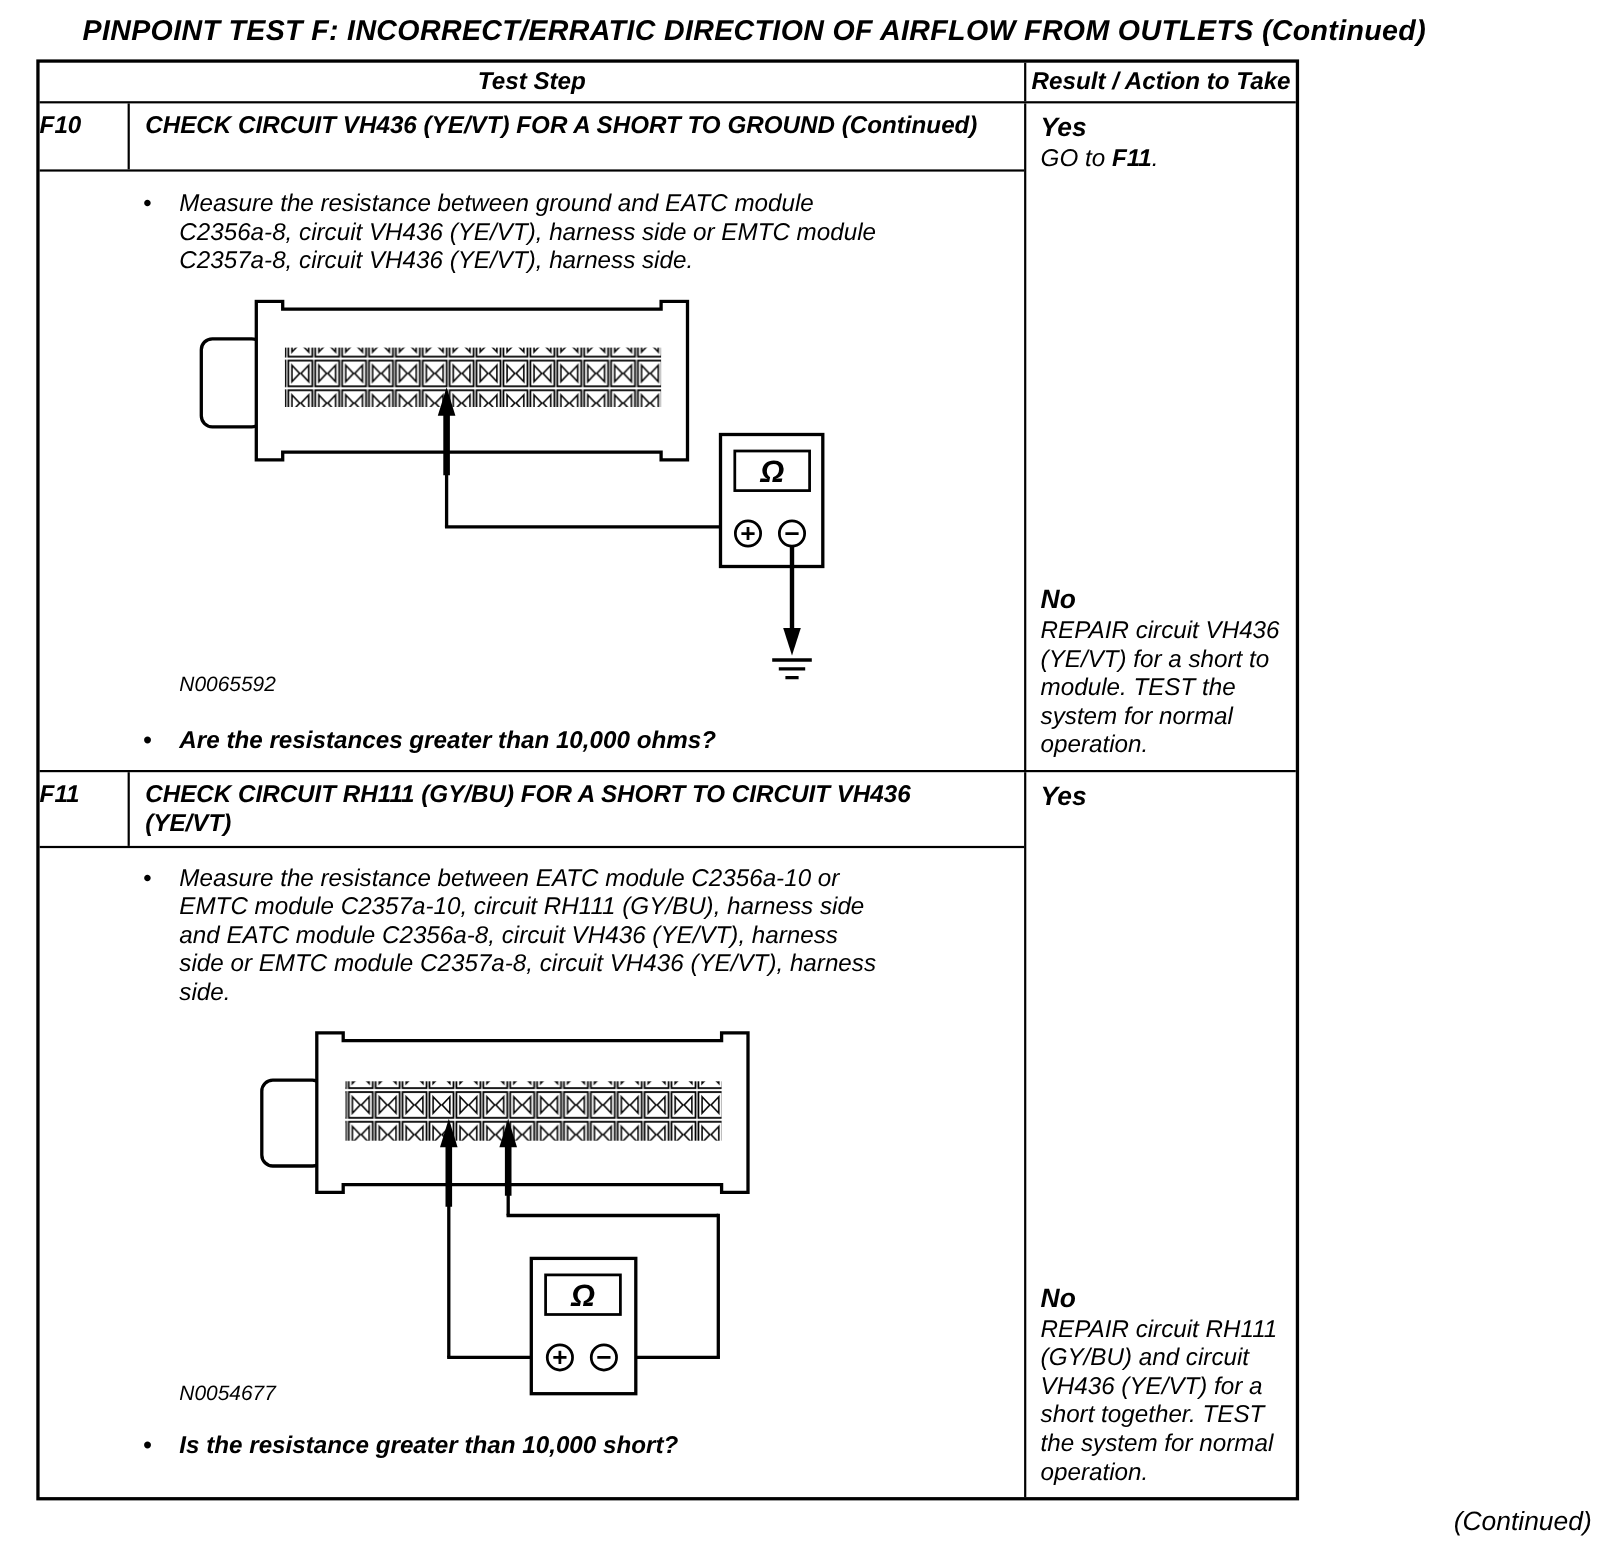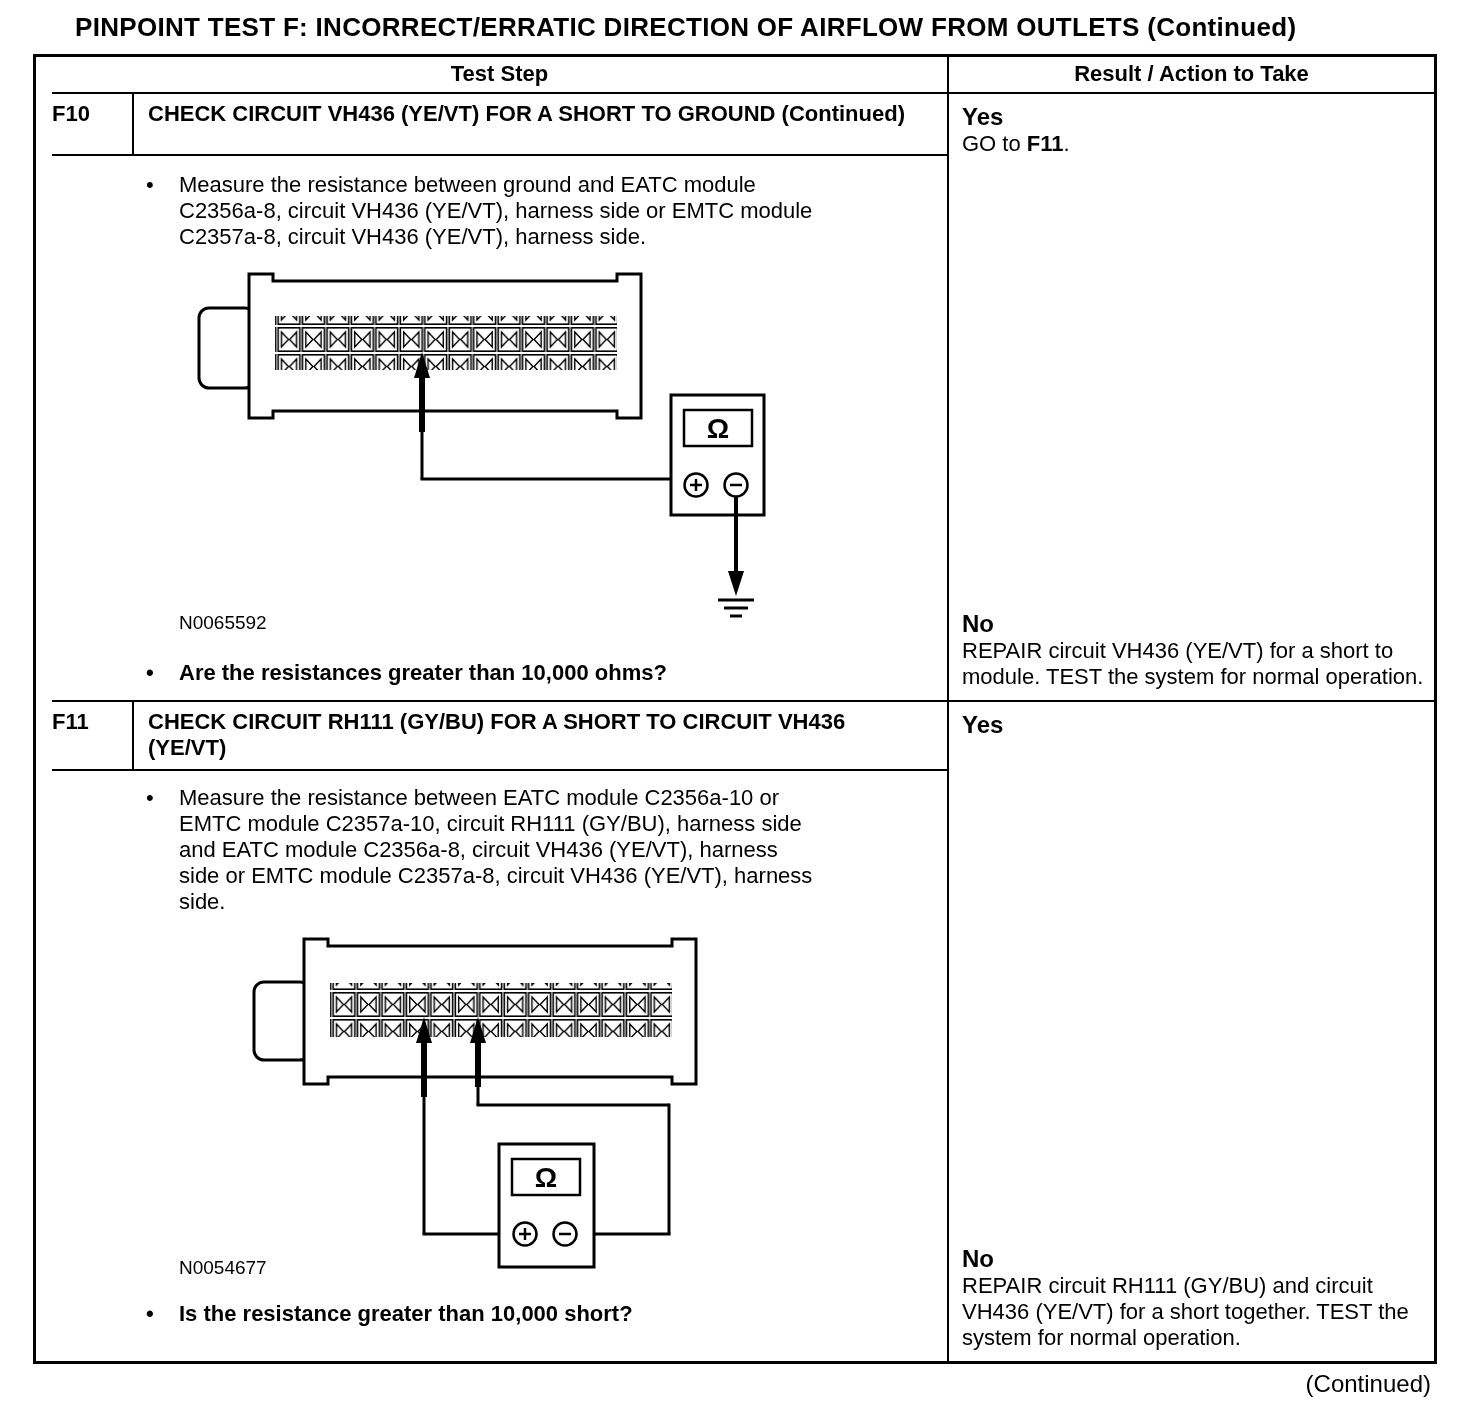--- a/index.html
+++ b/index.html
@@ -2,30 +2,30 @@
 <html><head>
 <meta charset="utf-8">
 <style>
   * { margin:0; padding:0; box-sizing:border-box; }
   html,body { background:#fff; }
   body {
     width:1472px; height:1420px; overflow:hidden;
     font-family:"Liberation Sans","DejaVu Sans",sans-serif;
     color:#000; position:relative;
   }
-  .page { position:relative; width:1472px; height:1420px; }
+  .page { position:relative; width:1472px; height:1420px;font-style:italic; }
 
   .page-title {
     position:absolute; left:75px; top:12px; width:1330px;
     font-size:26px; font-weight:bold; letter-spacing:.3px;
   }
 
   .test-table {
-    position:absolute; left:33px; top:54px; width:1404px;
-    border:3px solid #000; background:#fff;padding-left:16px;
+    position:absolute; left:33px; top:54px; width:1148px;
+    border:3px solid #000; background:#fff;
   }
 
   .thead { display:grid; grid-template-columns:895px 1fr; }
   .th { font-weight:bold; font-size:22px; text-align:center; padding:4px 0 5px 0; }
   .th-result { border-left:2.5px solid #000; }
 
   .test-row {
     display:grid; grid-template-columns:82px 813px 1fr;
     grid-template-rows:auto 1fr;
     border-top:2.5px solid #000;
@@ -63,21 +63,21 @@
   .diagram-f10 { height:388px; margin-top:22px; }
   .diagram-f11 { height:352px; margin-top:22px; }
   .diagram svg { position:absolute; top:0; }
   .svg-f10 { left:127px; }
   .svg-f11 { left:182px; }
   .figure-label { position:absolute; font-size:19px; }
   .label-f10 { left:127px; top:340px; }
   .label-f11 { left:127px; top:320px; }
 
   .footer-continued {
-    position:absolute; right:41px; top:1370px; font-size:24px;margin-left:28px;
+    position:absolute; right:25px; top:1370px; font-size:24px;margin-left:28px;
   }
 </style>
 </head>
 <body>
 
 <div class="page">
 
   <div class="page-title">PINPOINT TEST F: INCORRECT/ERRATIC DIRECTION OF AIRFLOW FROM OUTLETS (Continued)</div>
 
   <div class="test-table">

